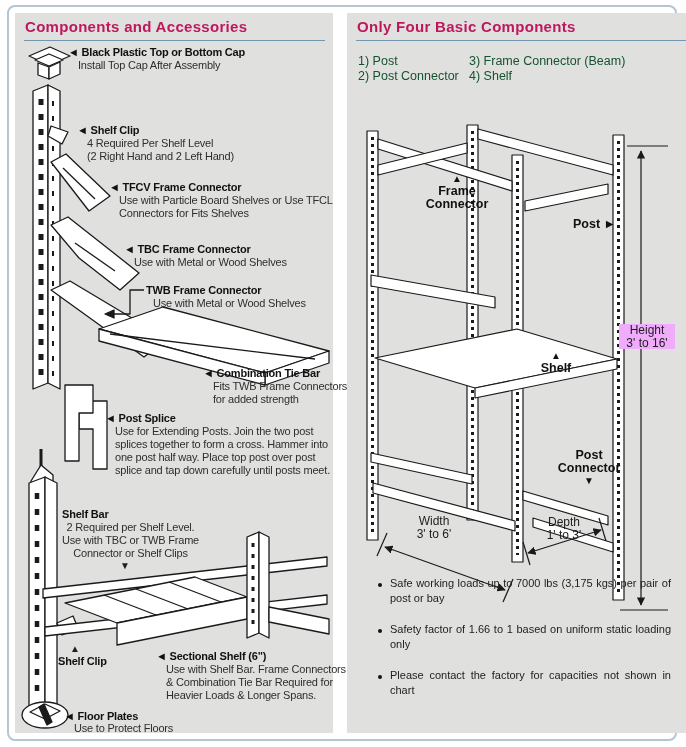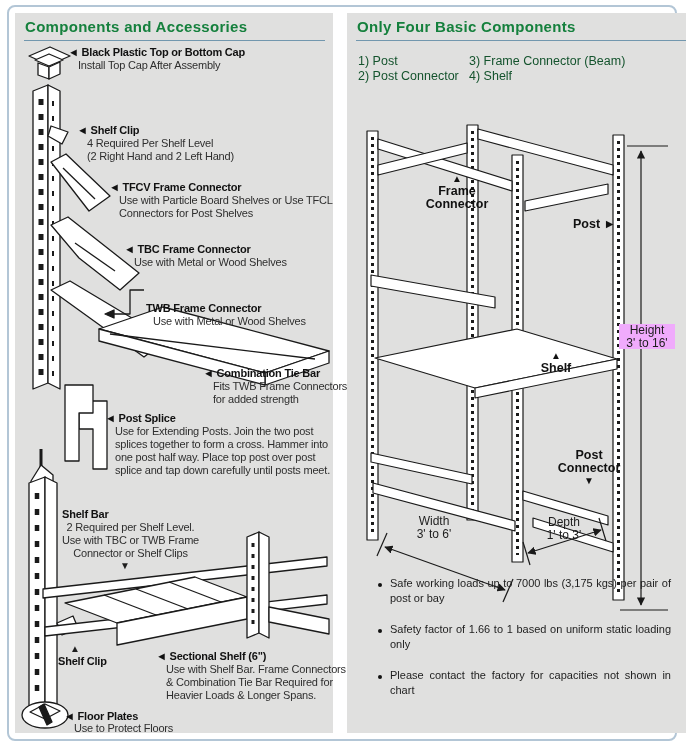--- a/index.html
+++ b/index.html
@@ -3,21 +3,21 @@
 <meta charset="utf-8">
 <style>
   html,body{margin:0;padding:0;background:#ffffff;width:686px;height:747px;
     font-family:"Liberation Sans","DejaVu Sans",sans-serif;color:#1d1d1d;}
   .frame{position:absolute;left:7px;top:5px;width:666px;height:732px;
     border:2px solid #b3c6d6;border-radius:8px;background:#ffffff;}
   .panel{position:absolute;top:6px;height:720px;background:#e0e0df;}
   .panel.left{left:6px;width:318px;}
   .panel.right{left:338px;width:372px;}
   h2.panel-title{position:absolute;left:9px;right:8px;top:3px;margin:0;
-    font-size:15px;font-weight:bold;color:#15803d;letter-spacing:.3px;
+    font-size:15px;font-weight:bold;color:#be185d;letter-spacing:.3px;
     padding:2px 0 5px 1px;border-bottom:1px solid #7297ae;}
   svg.art{position:absolute;left:0;top:0;pointer-events:none;}
   .comp{position:absolute;font-size:11px;line-height:13px;letter-spacing:-.2px;}
   .comp .name{font-weight:bold;color:#111;white-space:nowrap;}
   .comp .desc{color:#2e2e2e;padding-left:10px;white-space:nowrap;}
   .comp.flush .desc{padding-left:0;text-align:center;}
   .comp .marker-below{font-size:10px;padding-left:58px;line-height:12px;}
   .comp .marker-above{font-size:10px;padding-left:12px;line-height:12px;}
   .complist{position:absolute;top:41px;font-size:12.5px;line-height:15px;color:#14532d;}
   .complist div{white-space:nowrap;}
@@ -127,27 +127,27 @@
       <div class="desc">Install Top Cap After Assembly</div>
     </div>
     <div class="comp" style="left:62px;top:111px;">
       <div class="name">◄ Shelf Clip</div>
       <div class="desc">4 Required Per Shelf Level</div>
       <div class="desc">(2 Right Hand and 2 Left Hand)</div>
     </div>
     <div class="comp" style="left:94px;top:168px;">
       <div class="name">◄ TFCV Frame Connector</div>
       <div class="desc">Use with Particle Board Shelves or Use TFCL</div>
-      <div class="desc">Connectors for Post Shelves</div>
+      <div class="desc">Connectors for Fits Shelves</div>
     </div>
     <div class="comp" style="left:109px;top:230px;">
       <div class="name">◄ TBC Frame Connector</div>
       <div class="desc">Use with Metal or Wood Shelves</div>
     </div>
-    <div class="comp" style="left:131px;top:271px;margin-top:18px;">
+    <div class="comp" style="left:131px;top:271px;">
       <div class="name">TWB Frame Connector</div>
       <div class="desc" style="padding-left:7px;">Use with Metal or Wood Shelves</div>
     </div>
     <div class="comp" style="left:188px;top:354px;">
       <div class="name">◄ Combination Tie Bar</div>
       <div class="desc">Fits TWB Frame Connectors</div>
       <div class="desc">for added strength</div>
     </div>
     <div class="comp" style="left:90px;top:399px;">
       <div class="name">◄ Post Splice</div>

